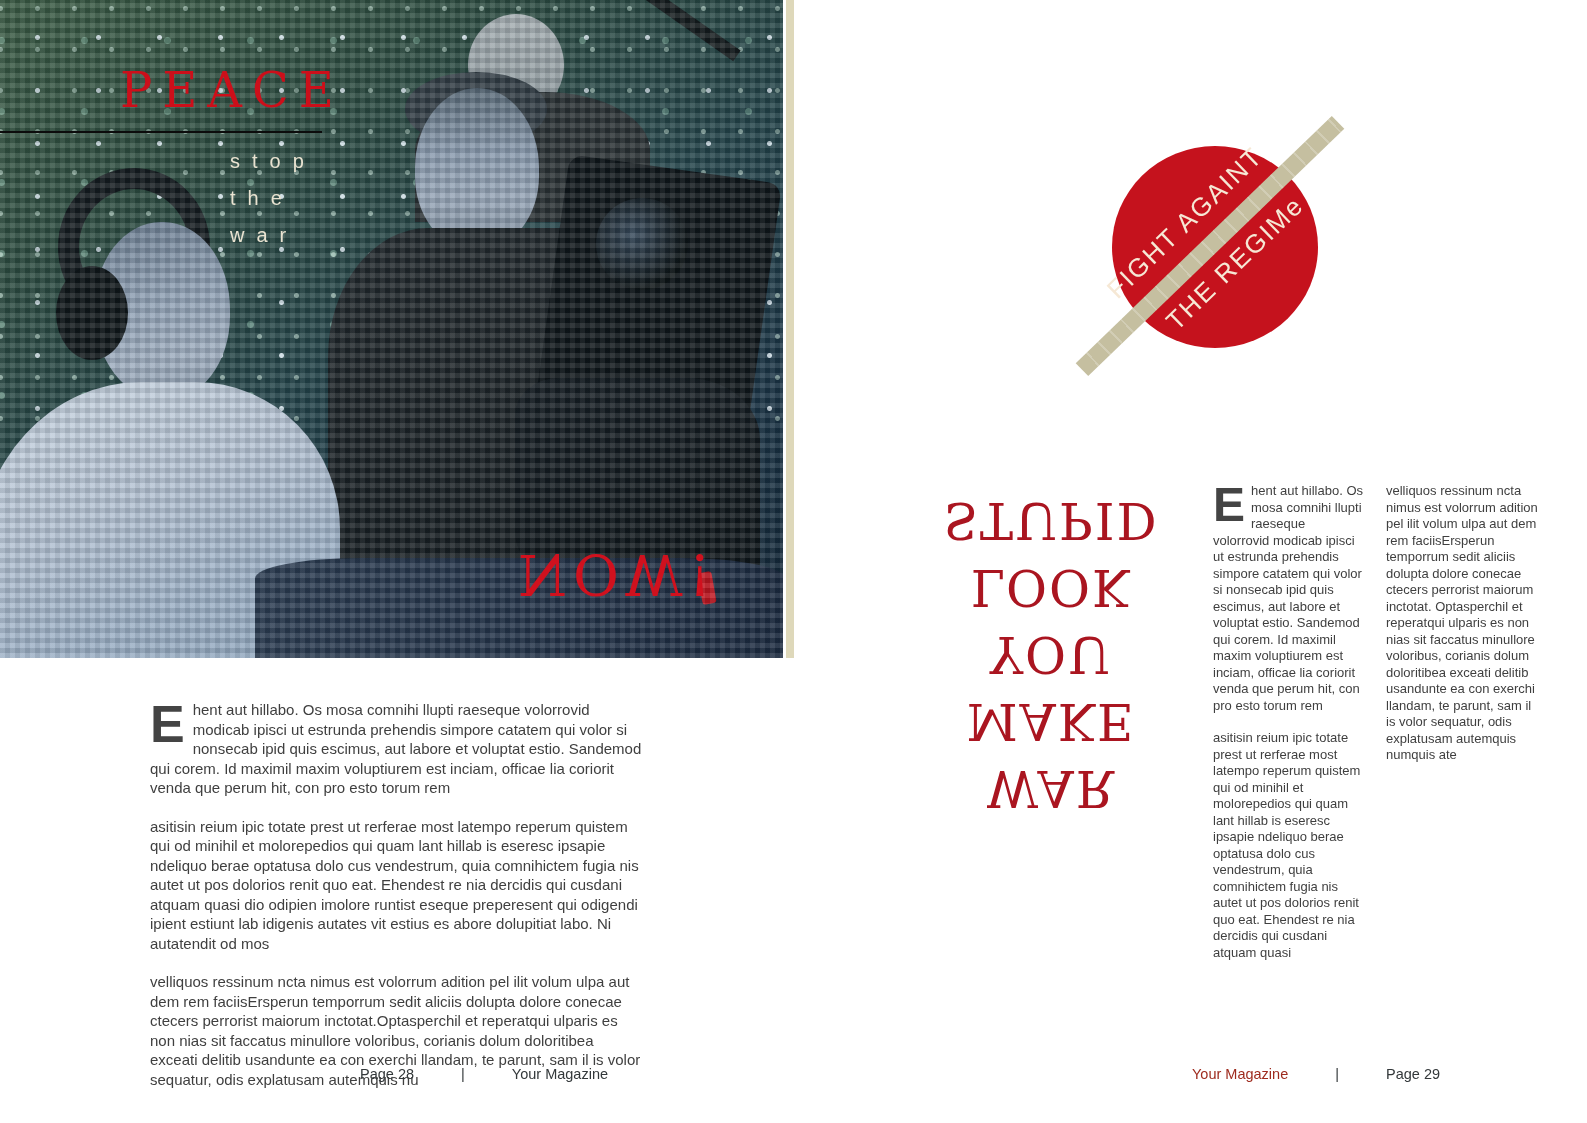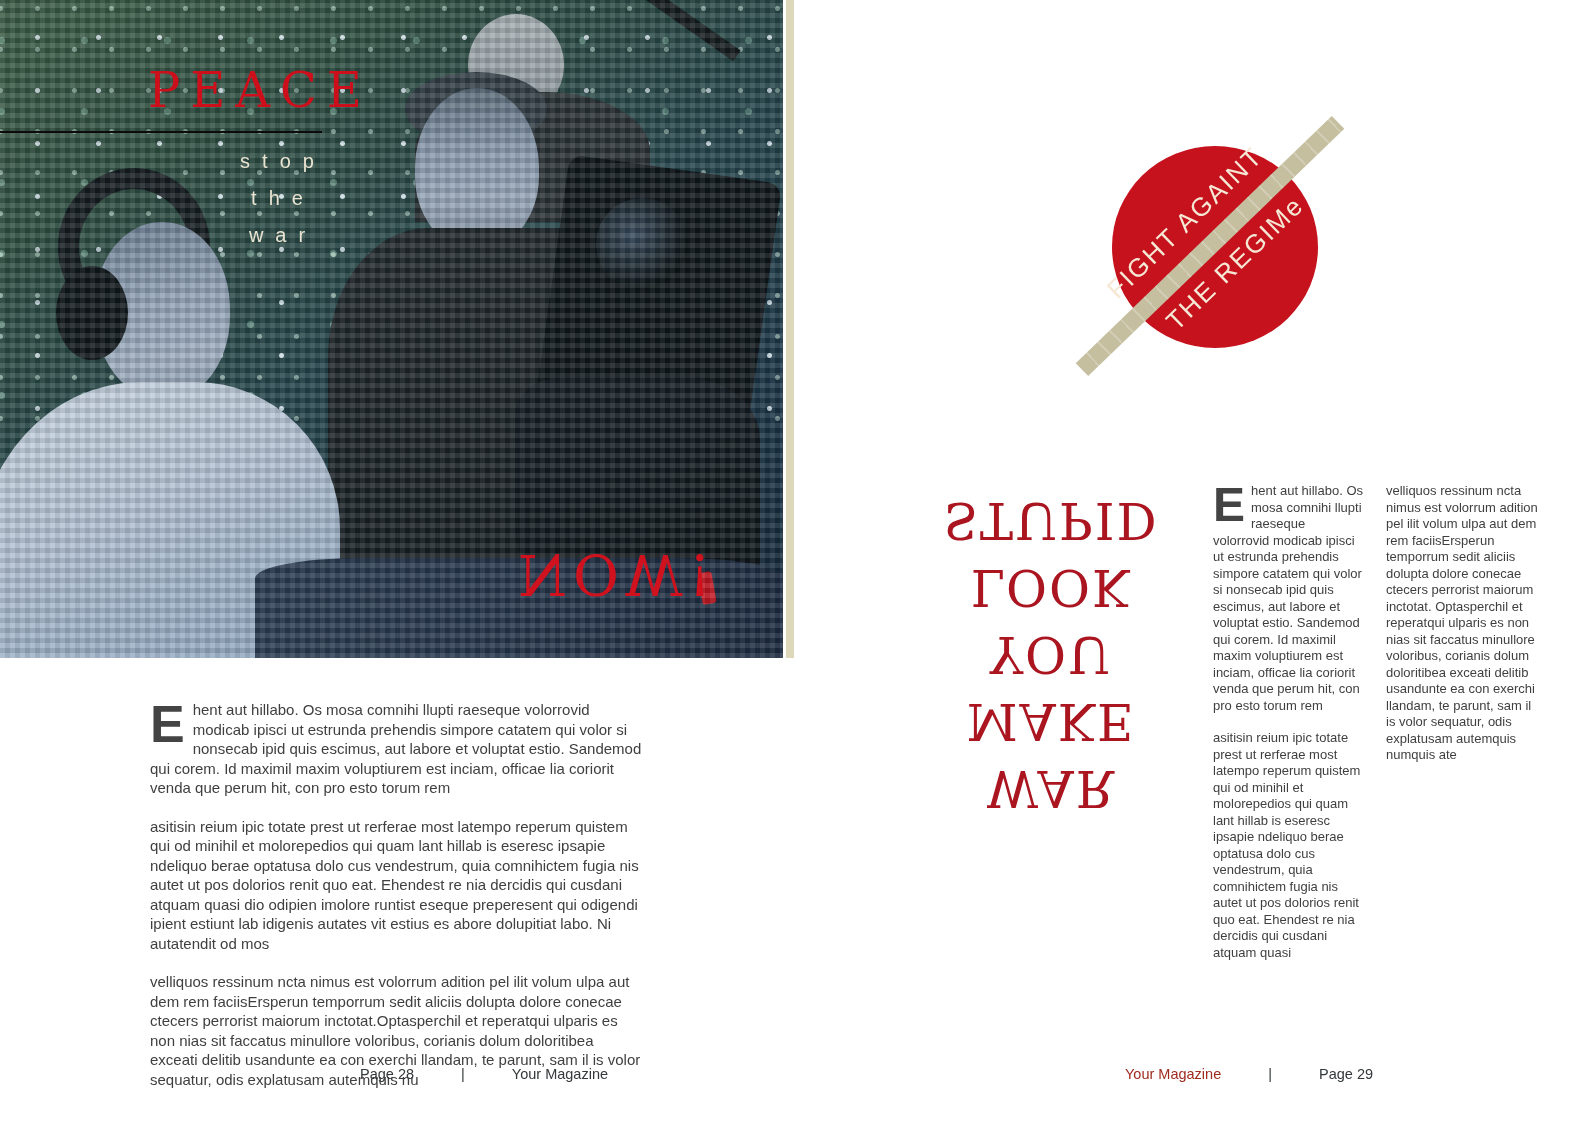--- a/index.html
+++ b/index.html
@@ -55,37 +55,37 @@
     background:#c41420; transform:rotate(-10deg); border-radius:3px; }
   .pixel-overlay { position:absolute; inset:0;
     background-image:
       repeating-linear-gradient(0deg, rgba(230,245,235,0.10) 0 5px, rgba(5,25,20,0.10) 5px 10px),
       repeating-linear-gradient(90deg, rgba(230,245,235,0.08) 0 5px, rgba(5,25,20,0.08) 5px 10px); }
 
   .cream-strip { position:absolute; left:786px; top:0; width:8px; height:658px; background:#ded8ba; }
 
   
   .peace-title { position:absolute; left:120px; top:62px; font-family:"DejaVu Serif",serif;
-    font-size:48px; letter-spacing:10px; color:#cc0f1a; font-weight:500;margin-left:28px; }
+    font-size:48px; letter-spacing:10px; color:#cc0f1a; font-weight:500; }
   .peace-rule { position:absolute; left:0; top:131px; width:322px; height:2px; background:#0c0c0c; }
-  .stop-the-war { position:absolute; left:230px; top:143px; width:106px; text-align:center;
+  .stop-the-war { position:absolute; left:230px; top:143px; width:106px; text-align:left;
     font-size:20px; line-height:37px; letter-spacing:12px; color:#e9e3d1; font-weight:300; }
   .stop-the-war div { white-space:nowrap; }
   .now-flipped { position:absolute; left:518px; top:542px; font-family:"DejaVu Serif",serif;
     font-size:56px; letter-spacing:6px; color:#d0111e; transform:scaleY(-1); font-weight:500; }
 
   .left-body { position:absolute; left:150px; top:700px; width:494px;
     font-size:15px; line-height:19.5px; color:#3f3f3f; }
   .left-body p { margin-bottom:19px; }
   .dropcap { float:left; font-size:52px; line-height:42px; padding:3px 8px 0 0;
     font-weight:700; color:#444; }
 
   .footer { position:absolute; top:1066px; font-size:14.5px; color:#33383a; }
   .footer-left { left:323px; }
-  .footer-right { left:1088px; }
+  .footer-right { left:1155px; }
   .footer span { margin-right:10px;margin-left:37px; }
   .footer .mag-red { color:#9e2b1e; }
 
   
   .badge-circle { position:absolute; left:1112px; top:146px; width:206px; height:202px;
     background:#c5121d; border-radius:50%; }
   .badge-stripe { position:absolute; left:1032px; top:237px; width:356px; height:18px;
     background:#c5bfa0; transform:rotate(-44deg);
     background-image:repeating-linear-gradient(90deg, transparent 0 14px, rgba(255,255,255,0.22) 14px 16px); }
   .badge-line { position:absolute; left:1210px; top:246px; white-space:nowrap;

